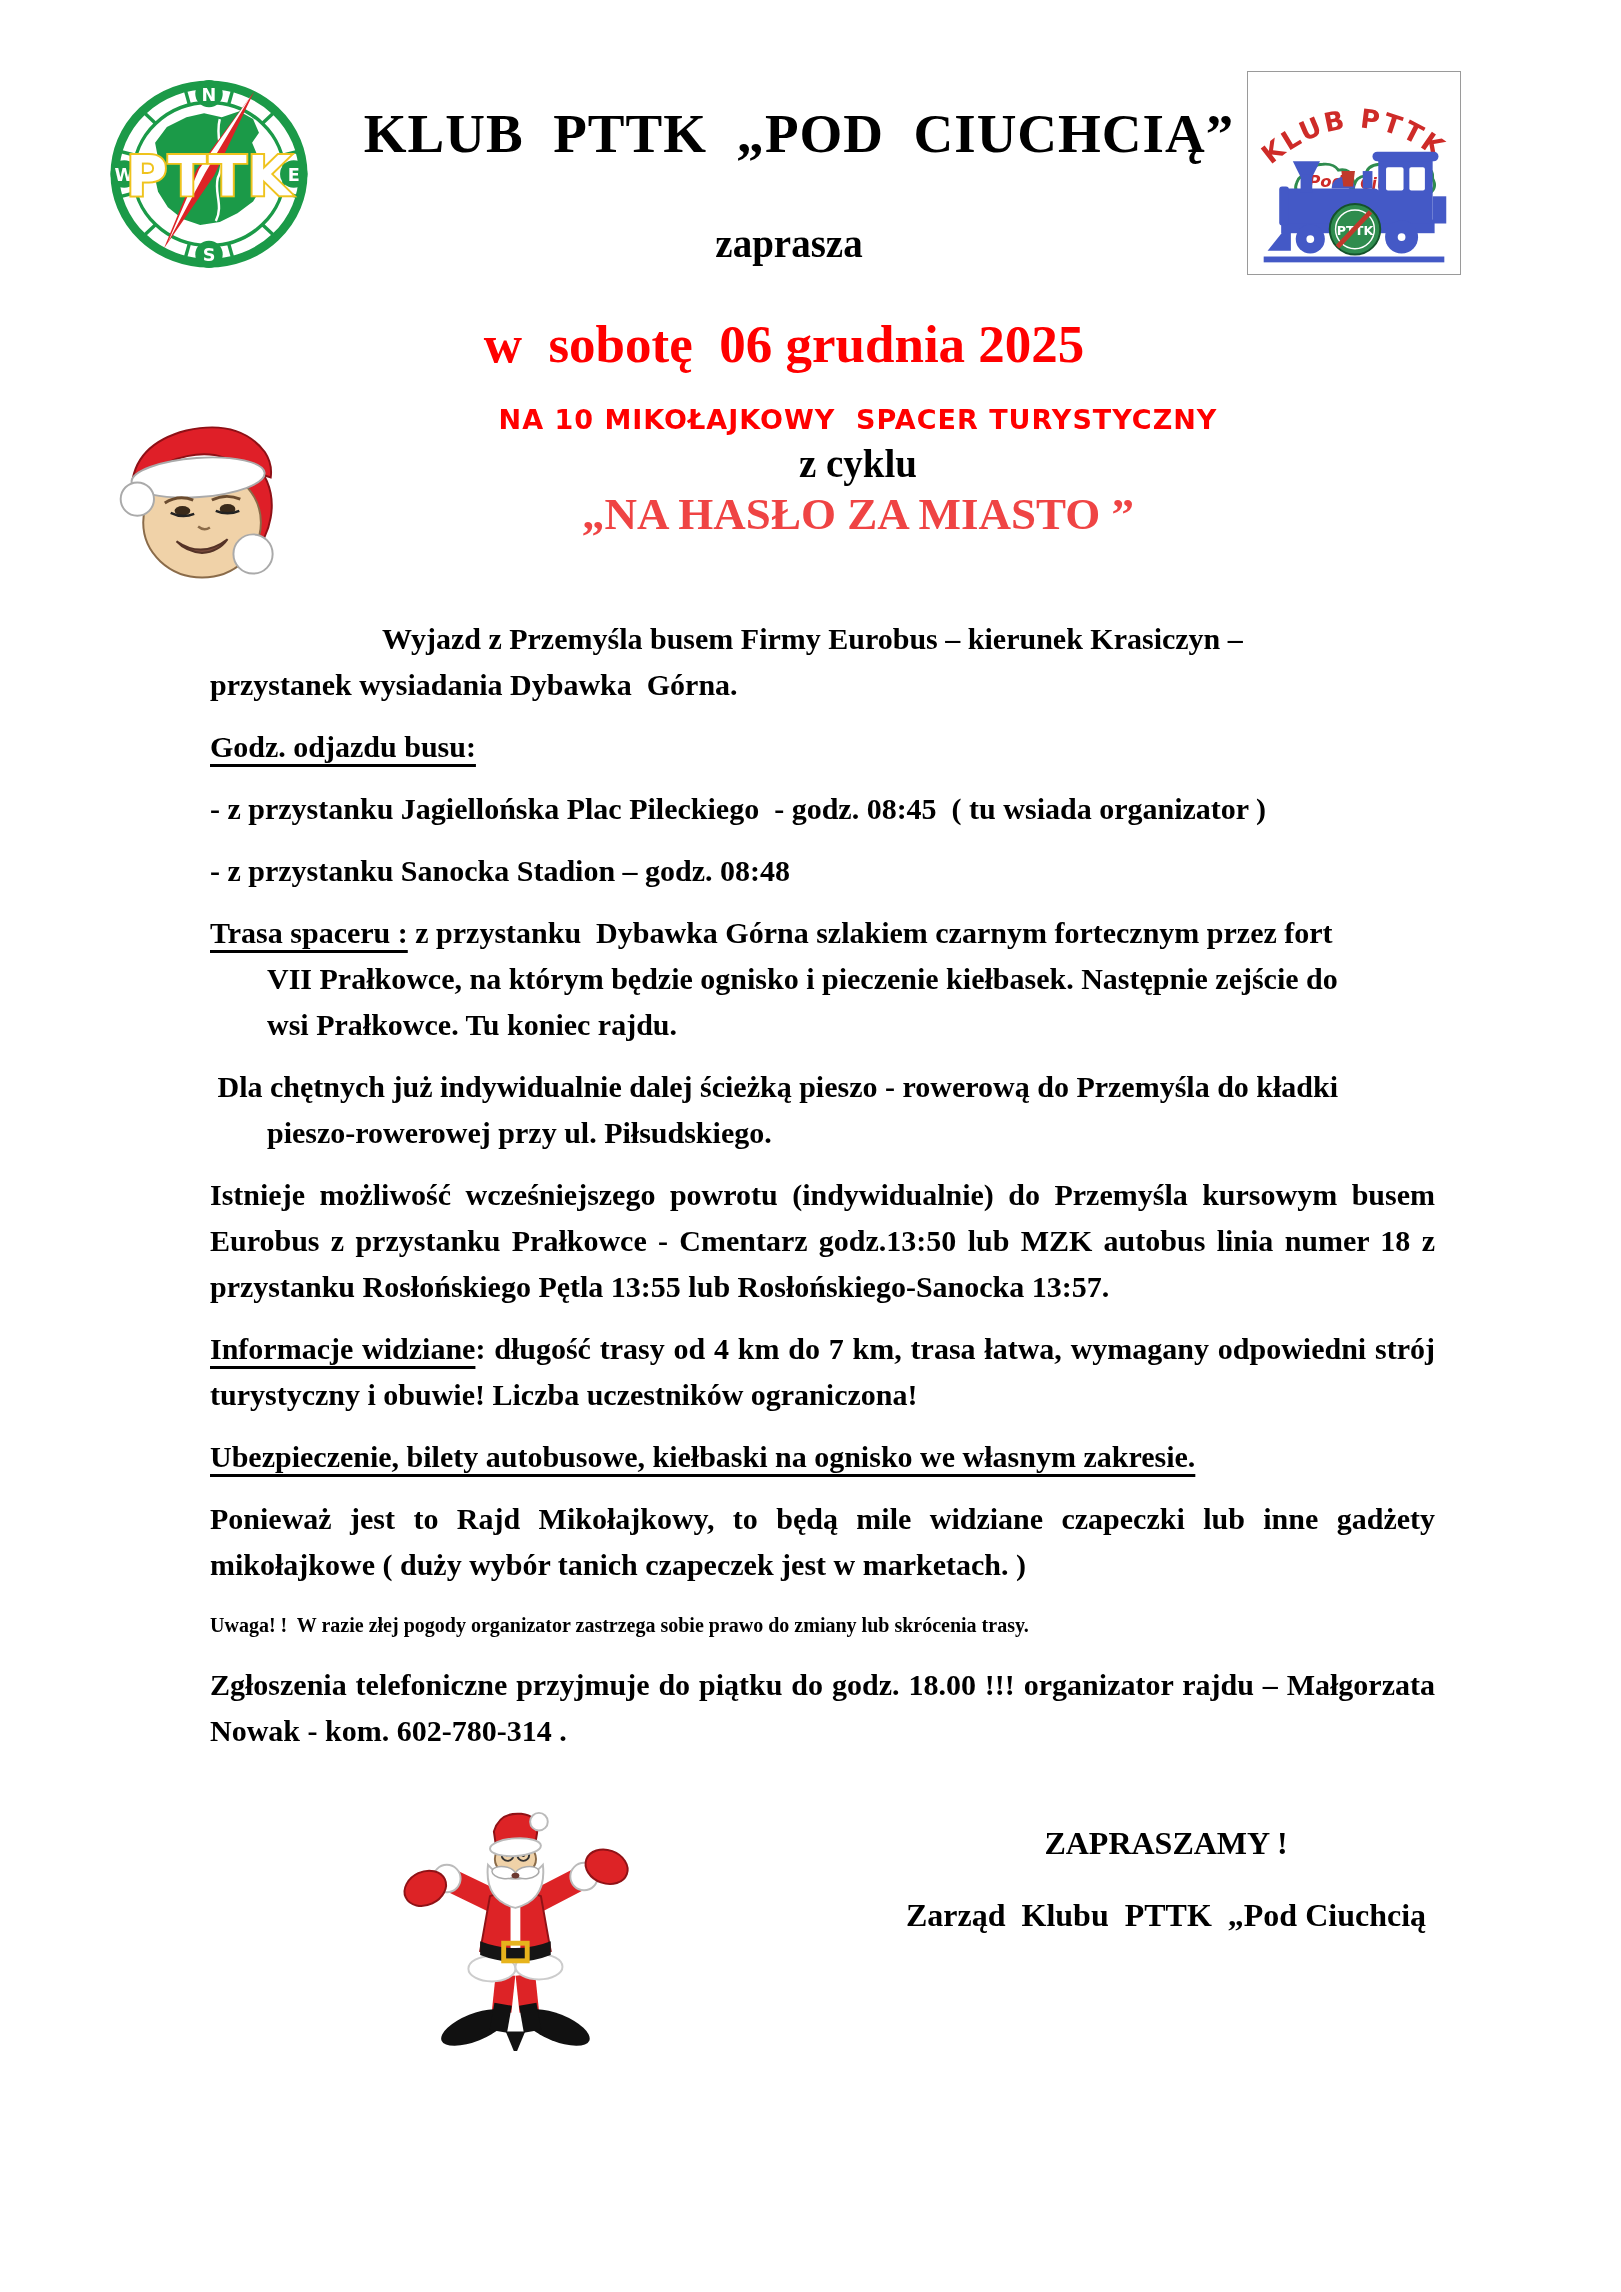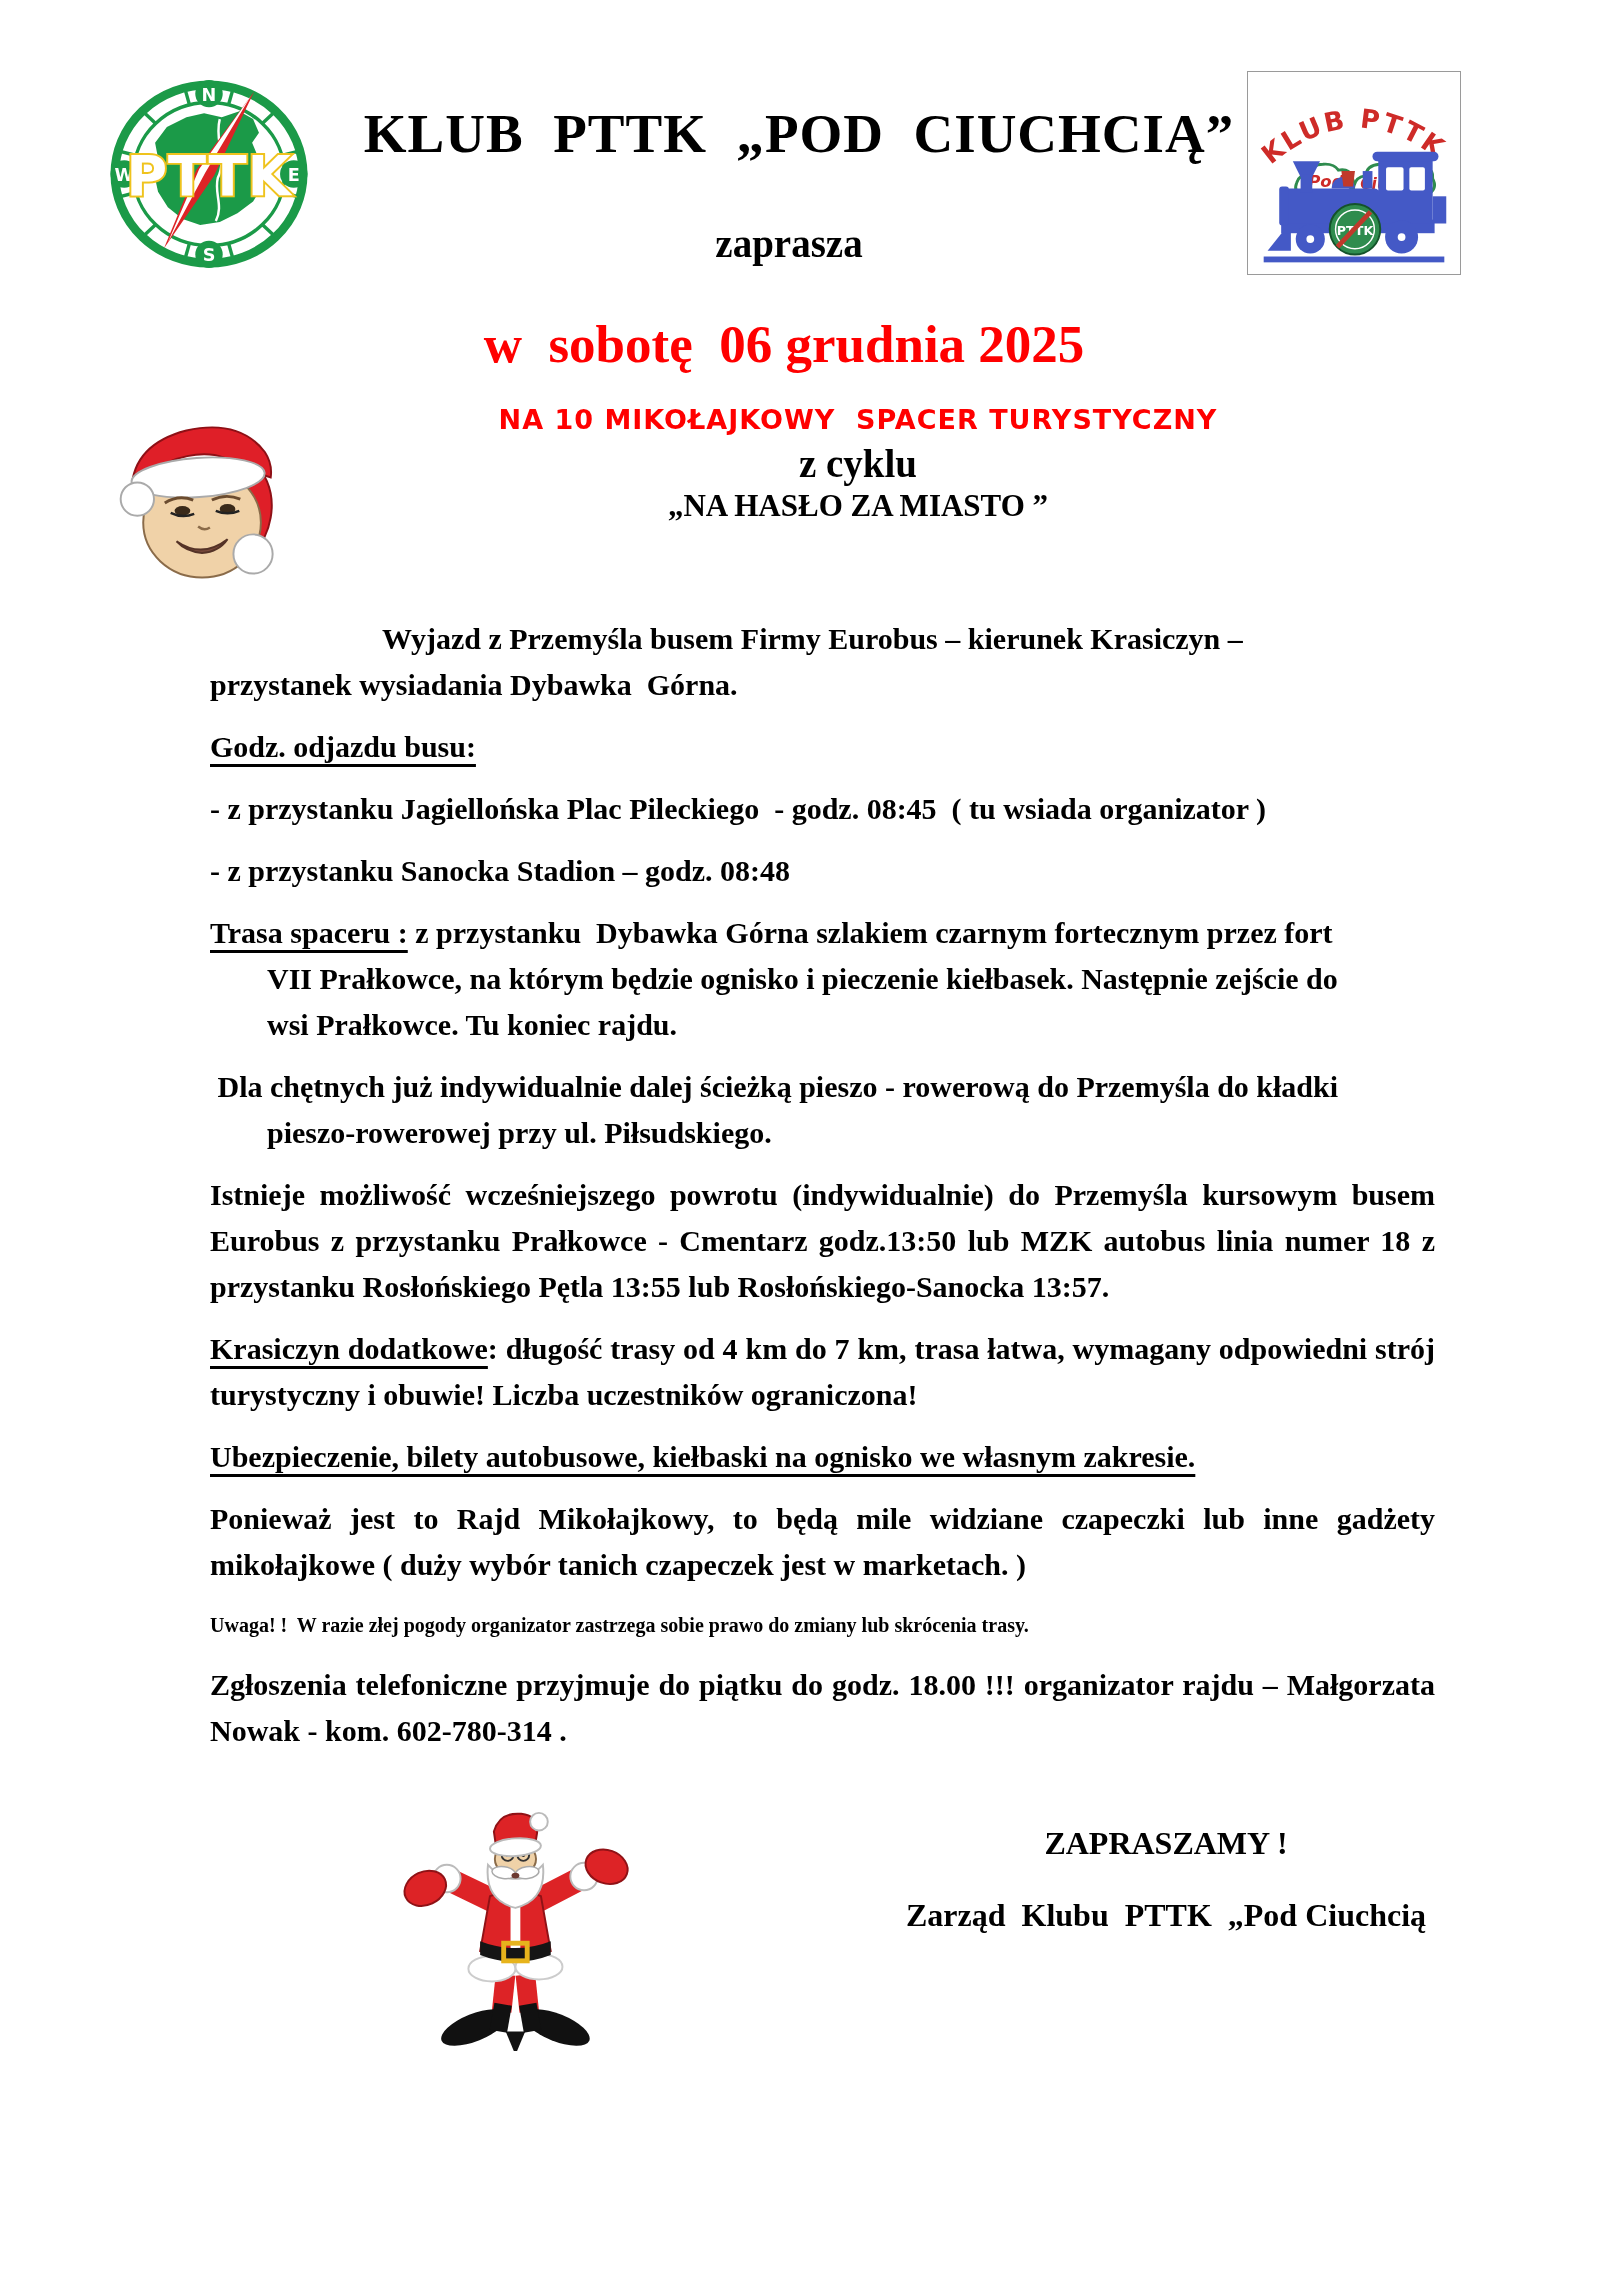--- a/index.html
+++ b/index.html
@@ -11,21 +11,21 @@
       font-size:55px;font-weight:bold;white-space:pre-wrap;letter-spacing:1px;}
   .invites{position:absolute;top:182px;left:0;width:1578px;text-align:center;
       font-size:39px;font-weight:bold;}
   .date-line{position:absolute;top:261px;left:0;width:1568px;text-align:center;
       font-size:53px;font-weight:bold;color:#ff0000;white-space:pre-wrap;}
 
   .headline-block{position:absolute;top:404px;left:265px;width:1186px;text-align:center;}
   .event-title{font-size:27px;font-weight:bold;color:#ff0000;white-space:pre-wrap;
       font-family:"DejaVu Sans",sans-serif;letter-spacing:1px;margin:0;}
   .cycle-label{font-size:39px;font-weight:bold;margin:5.9px 0 0 0;}
-  .cycle-name{font-size:31px;font-weight:bold;color:#000000;margin:2px 0 0 0;white-space:pre-wrap;}
+  .cycle-name{font-size:45px;font-weight:bold;color:#ef4444;margin:2px 0 0 0;white-space:pre-wrap;}
 
   
   .compass-logo{position:absolute;top:76px;left:106px;width:206px;height:196px;}
   .train-logo{position:absolute;top:71px;left:1247px;width:214px;height:204px;
       background:#fff;border:1px solid #9a9a9a;box-sizing:border-box;}
   .santa-face{position:absolute;top:404px;left:104px;width:201px;height:198px;}
   .santa-figure{position:absolute;top:1806px;left:390px;width:245px;height:245px;}
 
   
   .doc-body{position:absolute;top:600px;left:194px;width:1257px;
@@ -163,21 +163,21 @@
 przystanek wysiadania Dybawka  Górna.</p>
     <p class="hd"><span class="u">Godz. odjazdu busu:</span></p>
     <p class="stop">- z przystanku Jagiellońska Plac Pileckiego  - godz. 08:45  ( tu wsiada organizator )</p>
     <p class="stop">- z przystanku Sanocka Stadion – godz. 08:48</p>
     <p class="route"><span class="u">Trasa spaceru :</span><span> z przystanku  Dybawka Górna szlakiem czarnym fortecznym przez fort
 VII Prałkowce, na którym będzie ognisko i pieczenie kiełbasek. Następnie zejście do
 wsi Prałkowce. Tu koniec rajdu.</span></p>
     <p class="optional"> Dla chętnych już indywidualnie dalej ścieżką pieszo - rowerową do Przemyśla do kładki
 pieszo-rowerowej przy ul. Piłsudskiego.</p>
     <p class="just">Istnieje możliwość wcześniejszego  powrotu (indywidualnie) do Przemyśla kursowym busem Eurobus z przystanku Prałkowce - Cmentarz godz.13:50 lub MZK autobus linia numer 18 z przystanku  Rosłońskiego Pętla 13:55 lub Rosłońskiego-Sanocka 13:57.</p>
-    <p class="just"><span class="u">Krasiczyn dodatkowe</span><span>: długość trasy od 4 km do 7 km, trasa łatwa, wymagany odpowiedni strój turystyczny i  obuwie! Liczba uczestników ograniczona!</span></p>
+    <p class="just"><span class="u">Informacje widziane</span><span>: długość trasy od 4 km do 7 km, trasa łatwa, wymagany odpowiedni strój turystyczny i  obuwie! Liczba uczestników ograniczona!</span></p>
     <p class="single"><span class="u">Ubezpieczenie, bilety autobusowe, kiełbaski na ognisko we własnym zakresie.</span></p>
     <p class="just gad">Ponieważ jest to Rajd Mikołajkowy, to będą mile widziane czapeczki lub inne gadżety mikołajkowe ( duży wybór tanich czapeczek jest w marketach. )</p>
     <p class="warning">Uwaga! !  W razie złej pogody organizator zastrzega sobie prawo do zmiany lub skrócenia trasy.</p>
     <p class="just">Zgłoszenia telefoniczne przyjmuje do piątku do godz. 18.00 !!! organizator rajdu – Małgorzata Nowak - kom. 602-780-314 .</p>
   </main>
 
   <div class="santa-figure">
     <svg viewBox="0 0 250 250" width="245" height="245">
       <line x1="108" y1="98" x2="58" y2="74" stroke="#dd2326" stroke-width="24" stroke-linecap="round"></line>
       <line x1="148" y1="98" x2="198" y2="72" stroke="#dd2326" stroke-width="24" stroke-linecap="round"></line>

